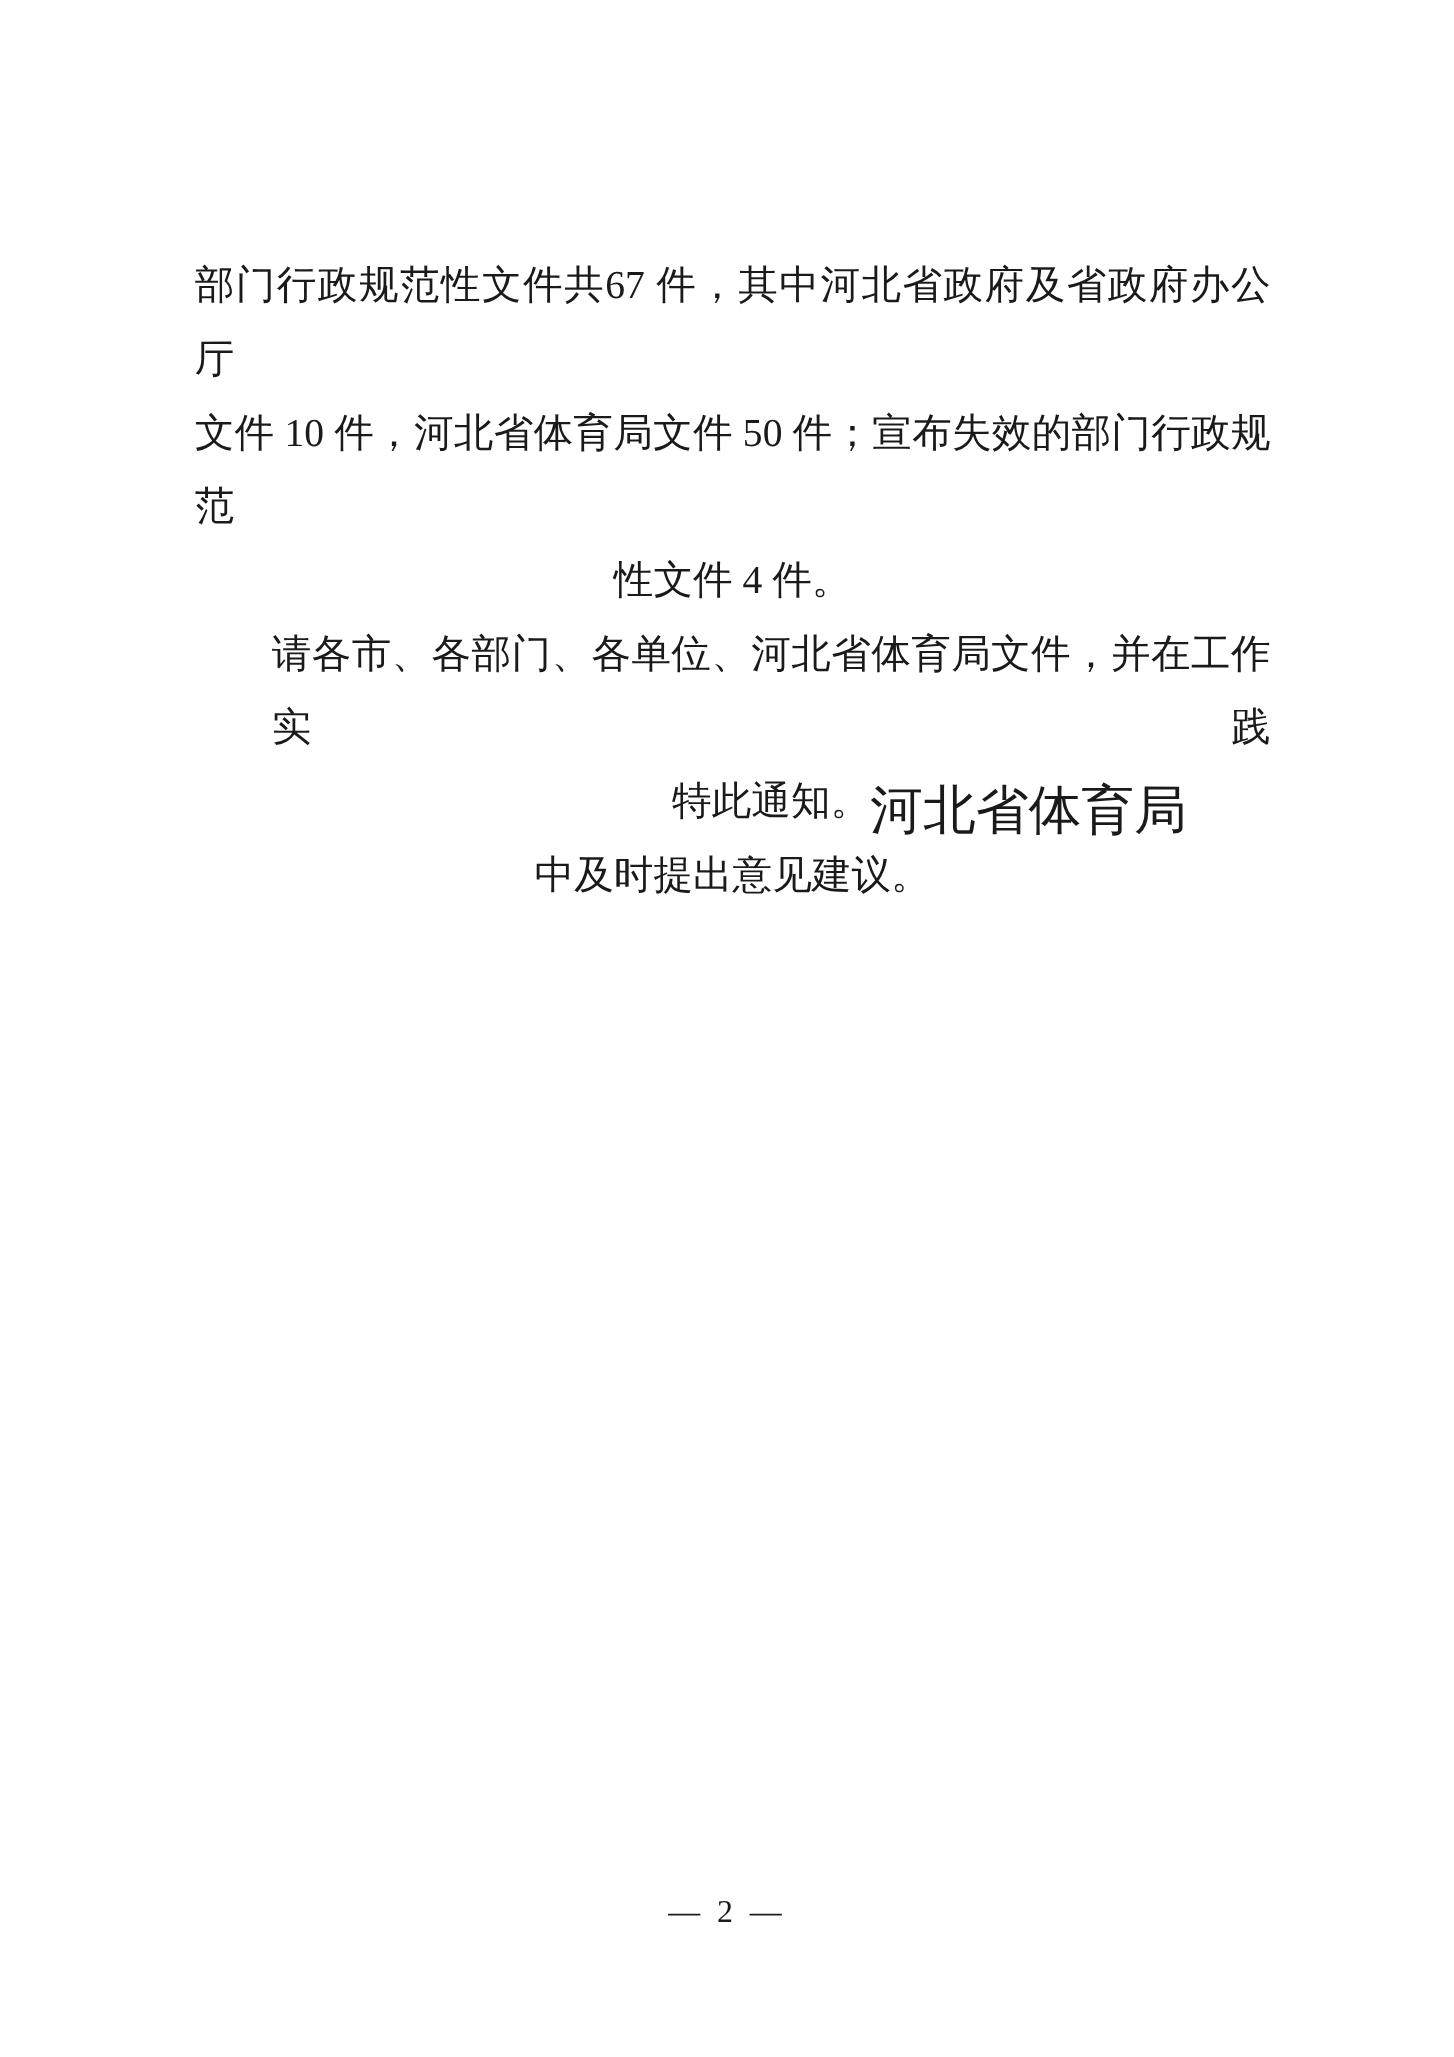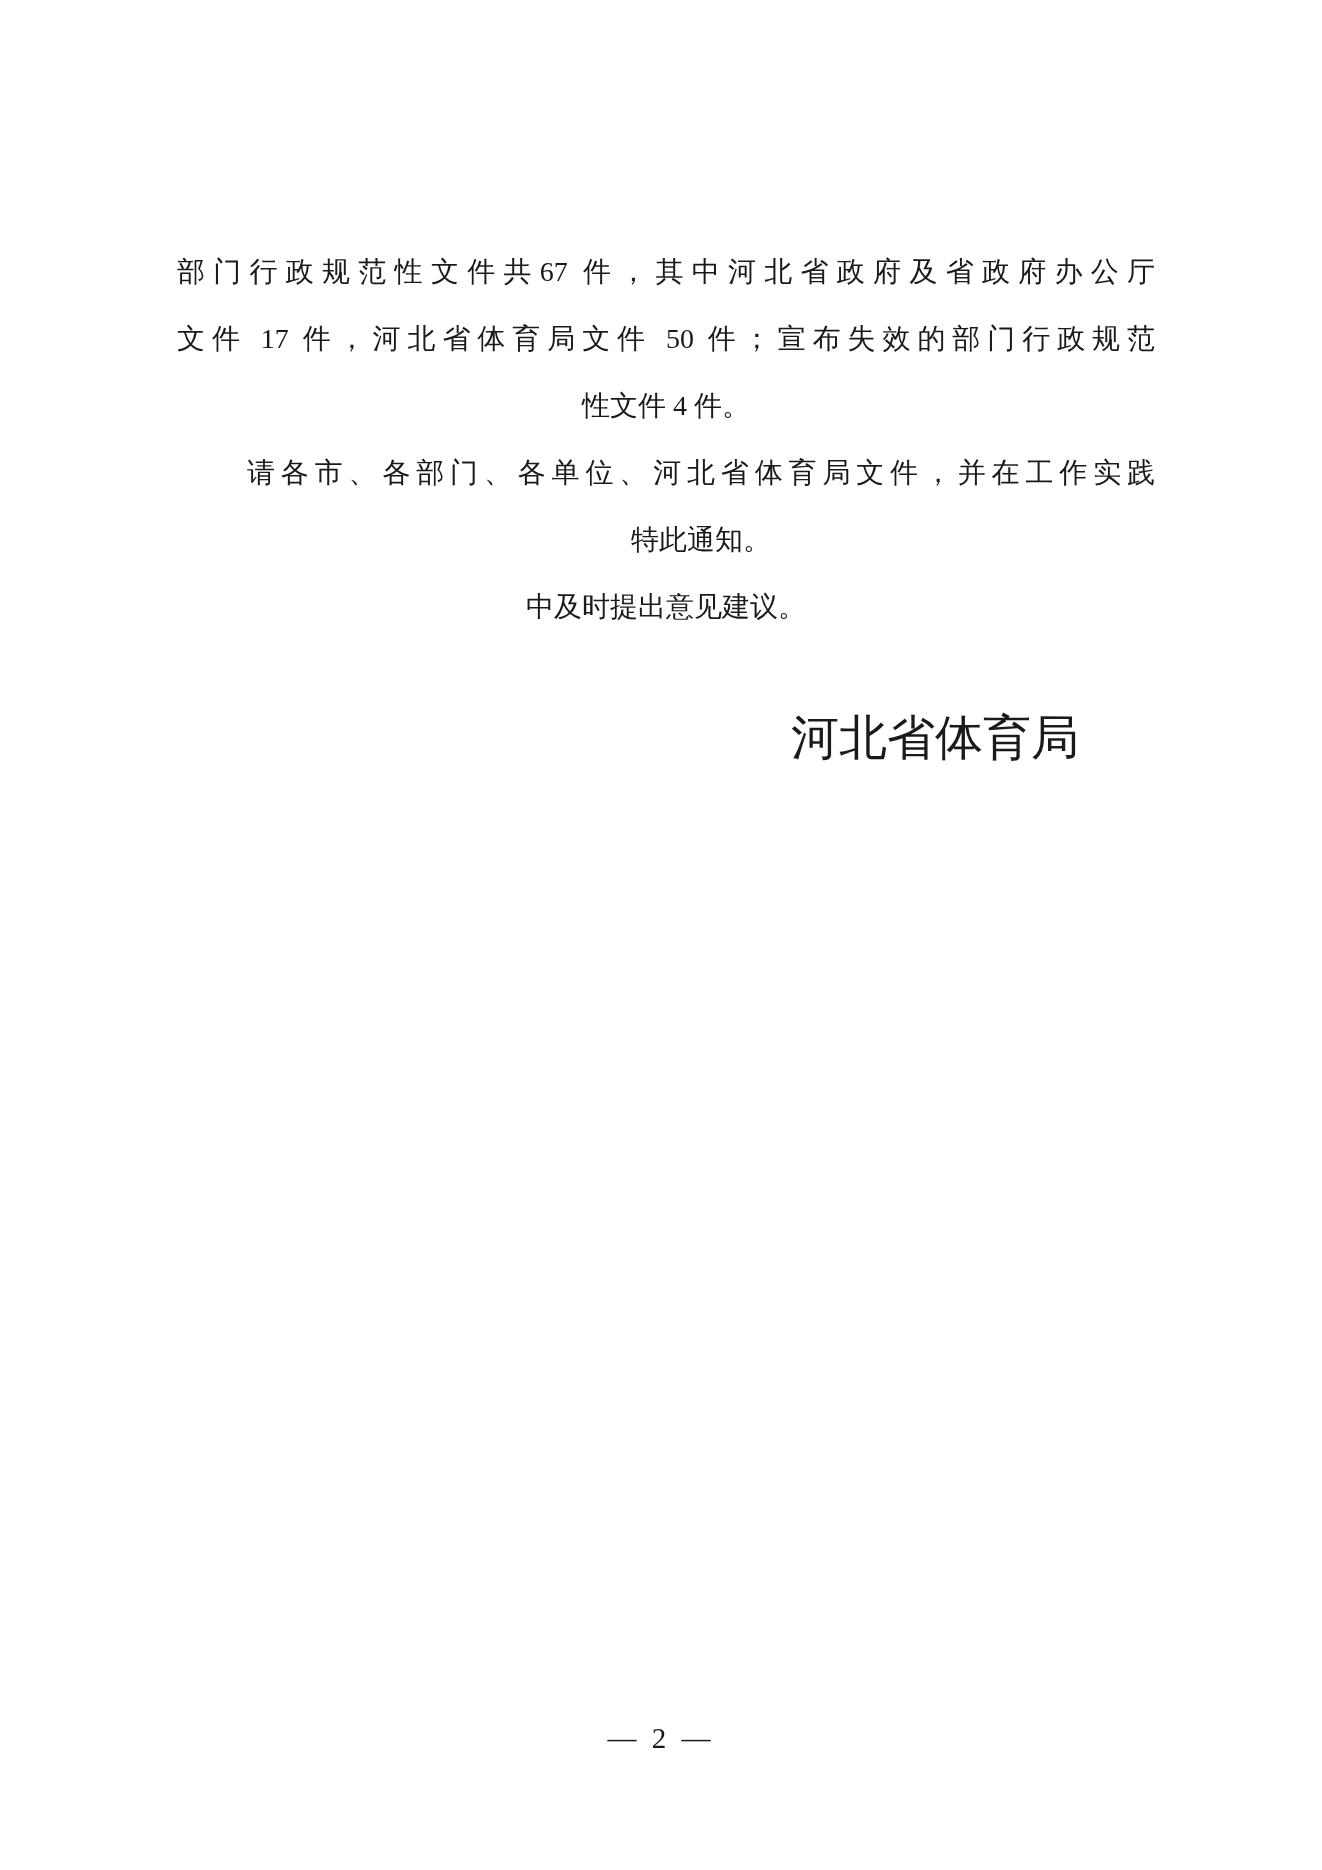--- a/index.html
+++ b/index.html
@@ -13,24 +13,24 @@
     height: 1870px;
     margin: 0 auto;
     background: #ffffff;
     overflow: hidden;
     font-family: "Liberation Serif", "DejaVu Serif", serif;
     color: #1a1a1a;
   }
   
   .body-text {
     position: absolute;
-    top: 238px;
+    top: 226px;
     left: 177px;
     width: 978px;
-    font-size: 28px;
+    font-size: 36px;
     line-height: 67px;
   }
   .line {
     white-space: nowrap;
     text-align: center;
   }
   
   .line.justify {
     white-space: normal;
     text-align: justify;
@@ -66,21 +66,21 @@
     letter-spacing: 4px;
   }
 </style>
 </head>
 <body>
 
 <div class="page">
 
   <div class="body-text">
     <div class="line justify">部门行政规范性文件共67 件，其中河北省政府及省政府办公厅</div>
-    <div class="line justify">文件 17 件，河北省体育局文件 50 件；宣布失效的部门行政规范</div>
+    <div class="line justify">文件 10 件，河北省体育局文件 50 件；宣布失效的部门行政规范</div>
     <div class="line">性文件 4 件。</div>
     <div class="line justify indent">请各市、各部门、各单位、河北省体育局文件，并在工作实践</div>
     <div class="line indent">特此通知。</div>
     <div class="line">中及时提出意见建议。</div>
   </div>
 
   <div class="signature-block">
     <div>河北省体育局</div>
   </div>
 

